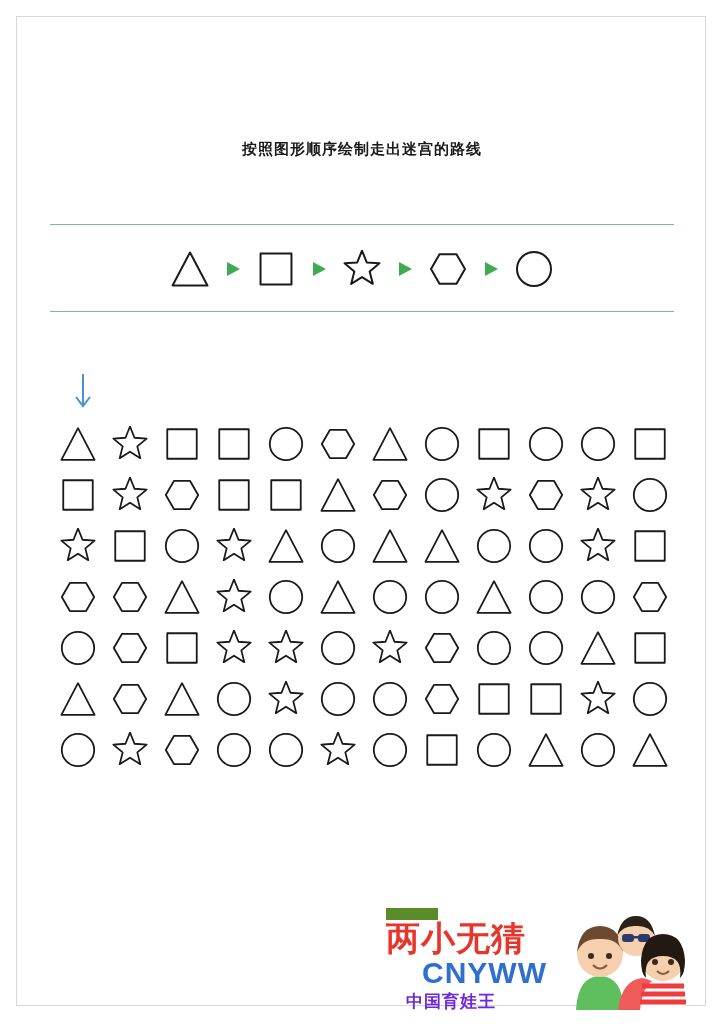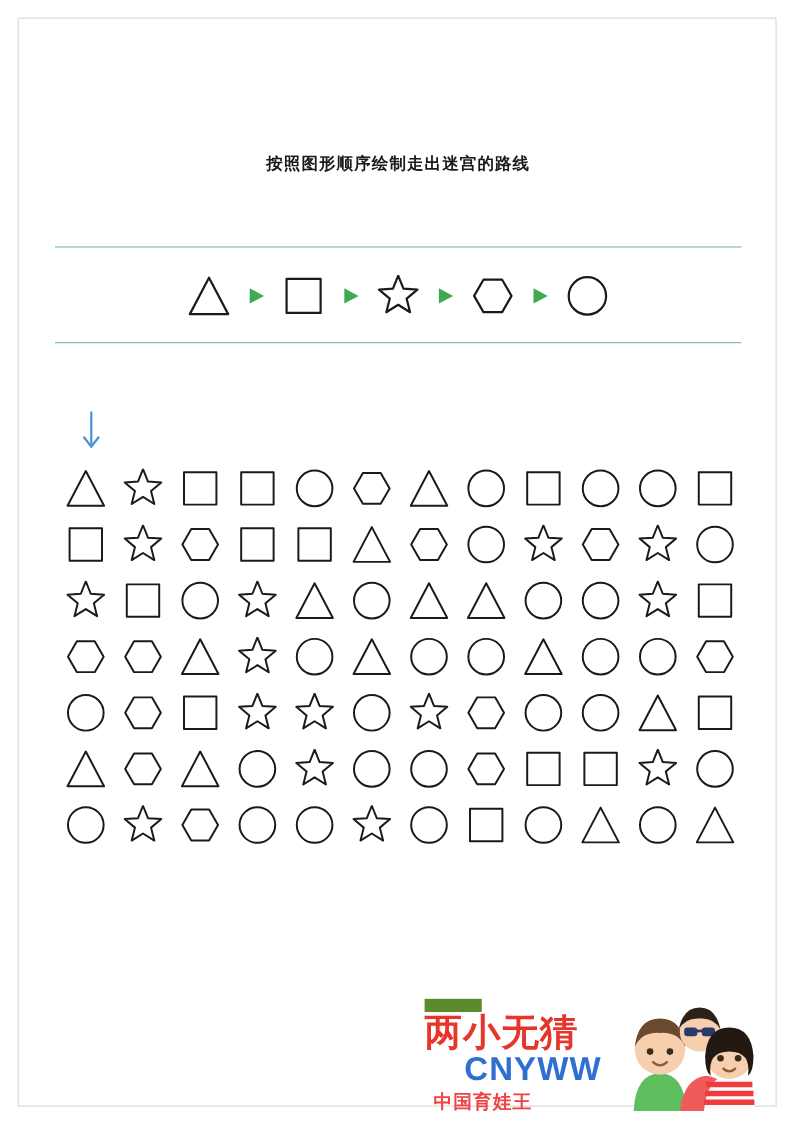--- a/index.html
+++ b/index.html
@@ -137,25 +137,25 @@
     top: 56px;
     font-size: 30px;
     font-weight: bold;
     color: #2f6fd0;
     letter-spacing: 1px;
     font-family: "Liberation Sans", sans-serif;
     margin-left: 36px;
   }
   .footer-sub {
     position: absolute;
-    left: 8px;
+    left: 20px;
     top: 90px;
     font-size: 17px;
     font-weight: bold;
-    color: #ef4444;
+    color: #6d28d9;
     letter-spacing: 1px;
     font-family: "DejaVu Sans", sans-serif;
   }
   .kids {
     position: absolute;
     left: 182px;
     top: 2px;
     width: 118px;
     height: 108px;
   }

